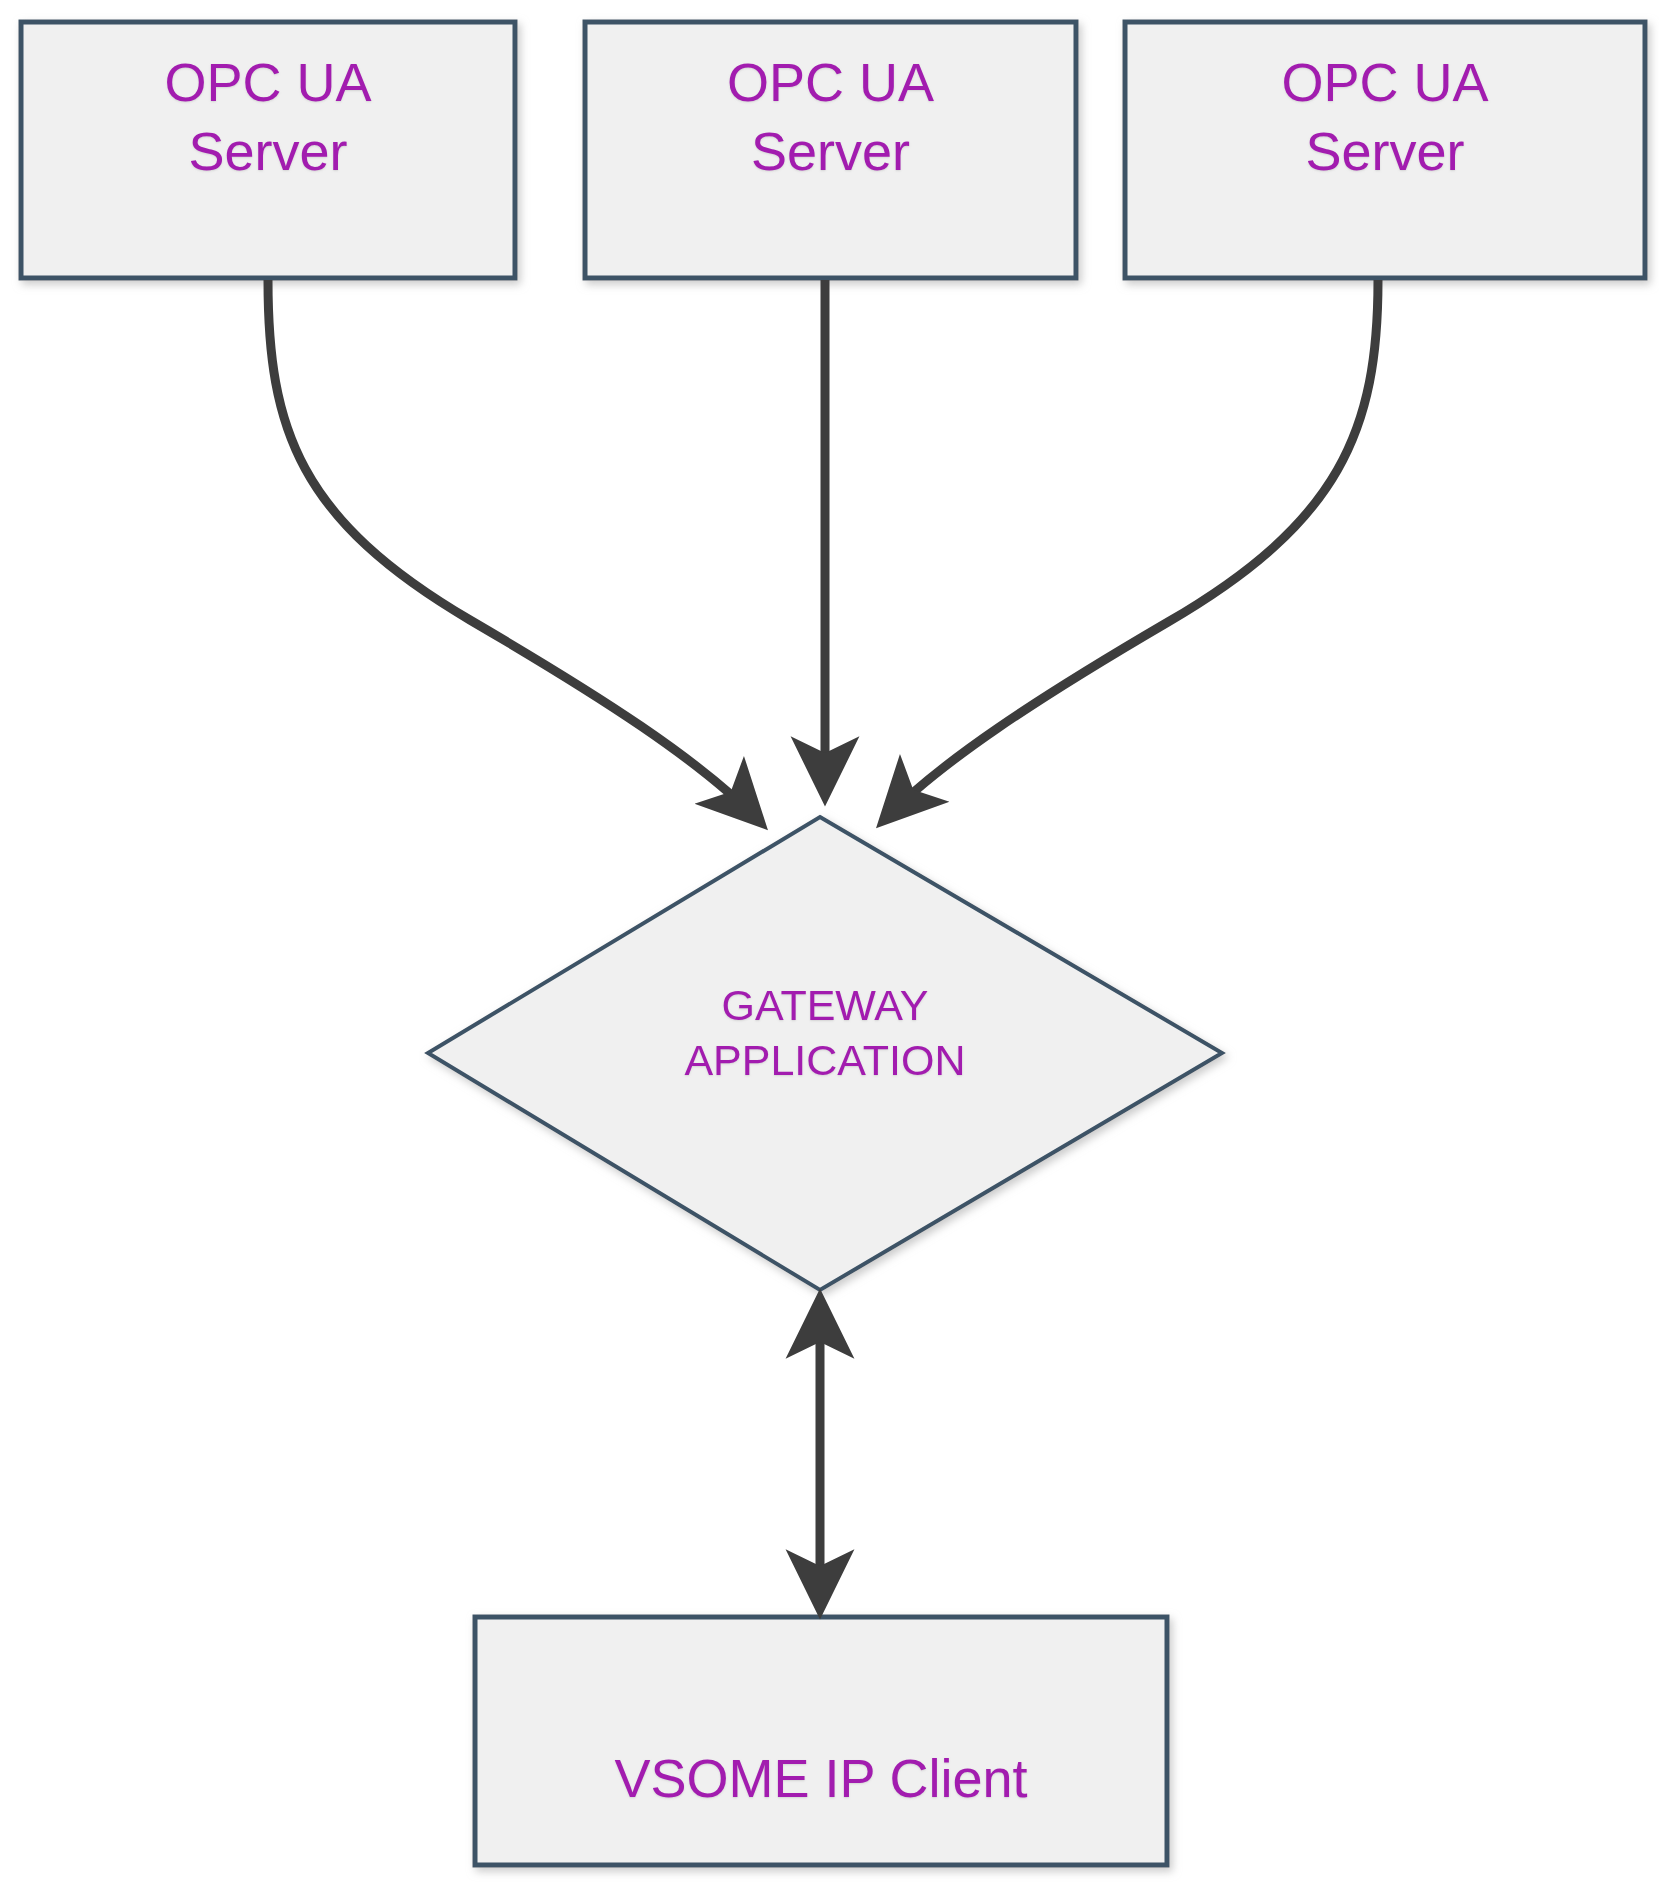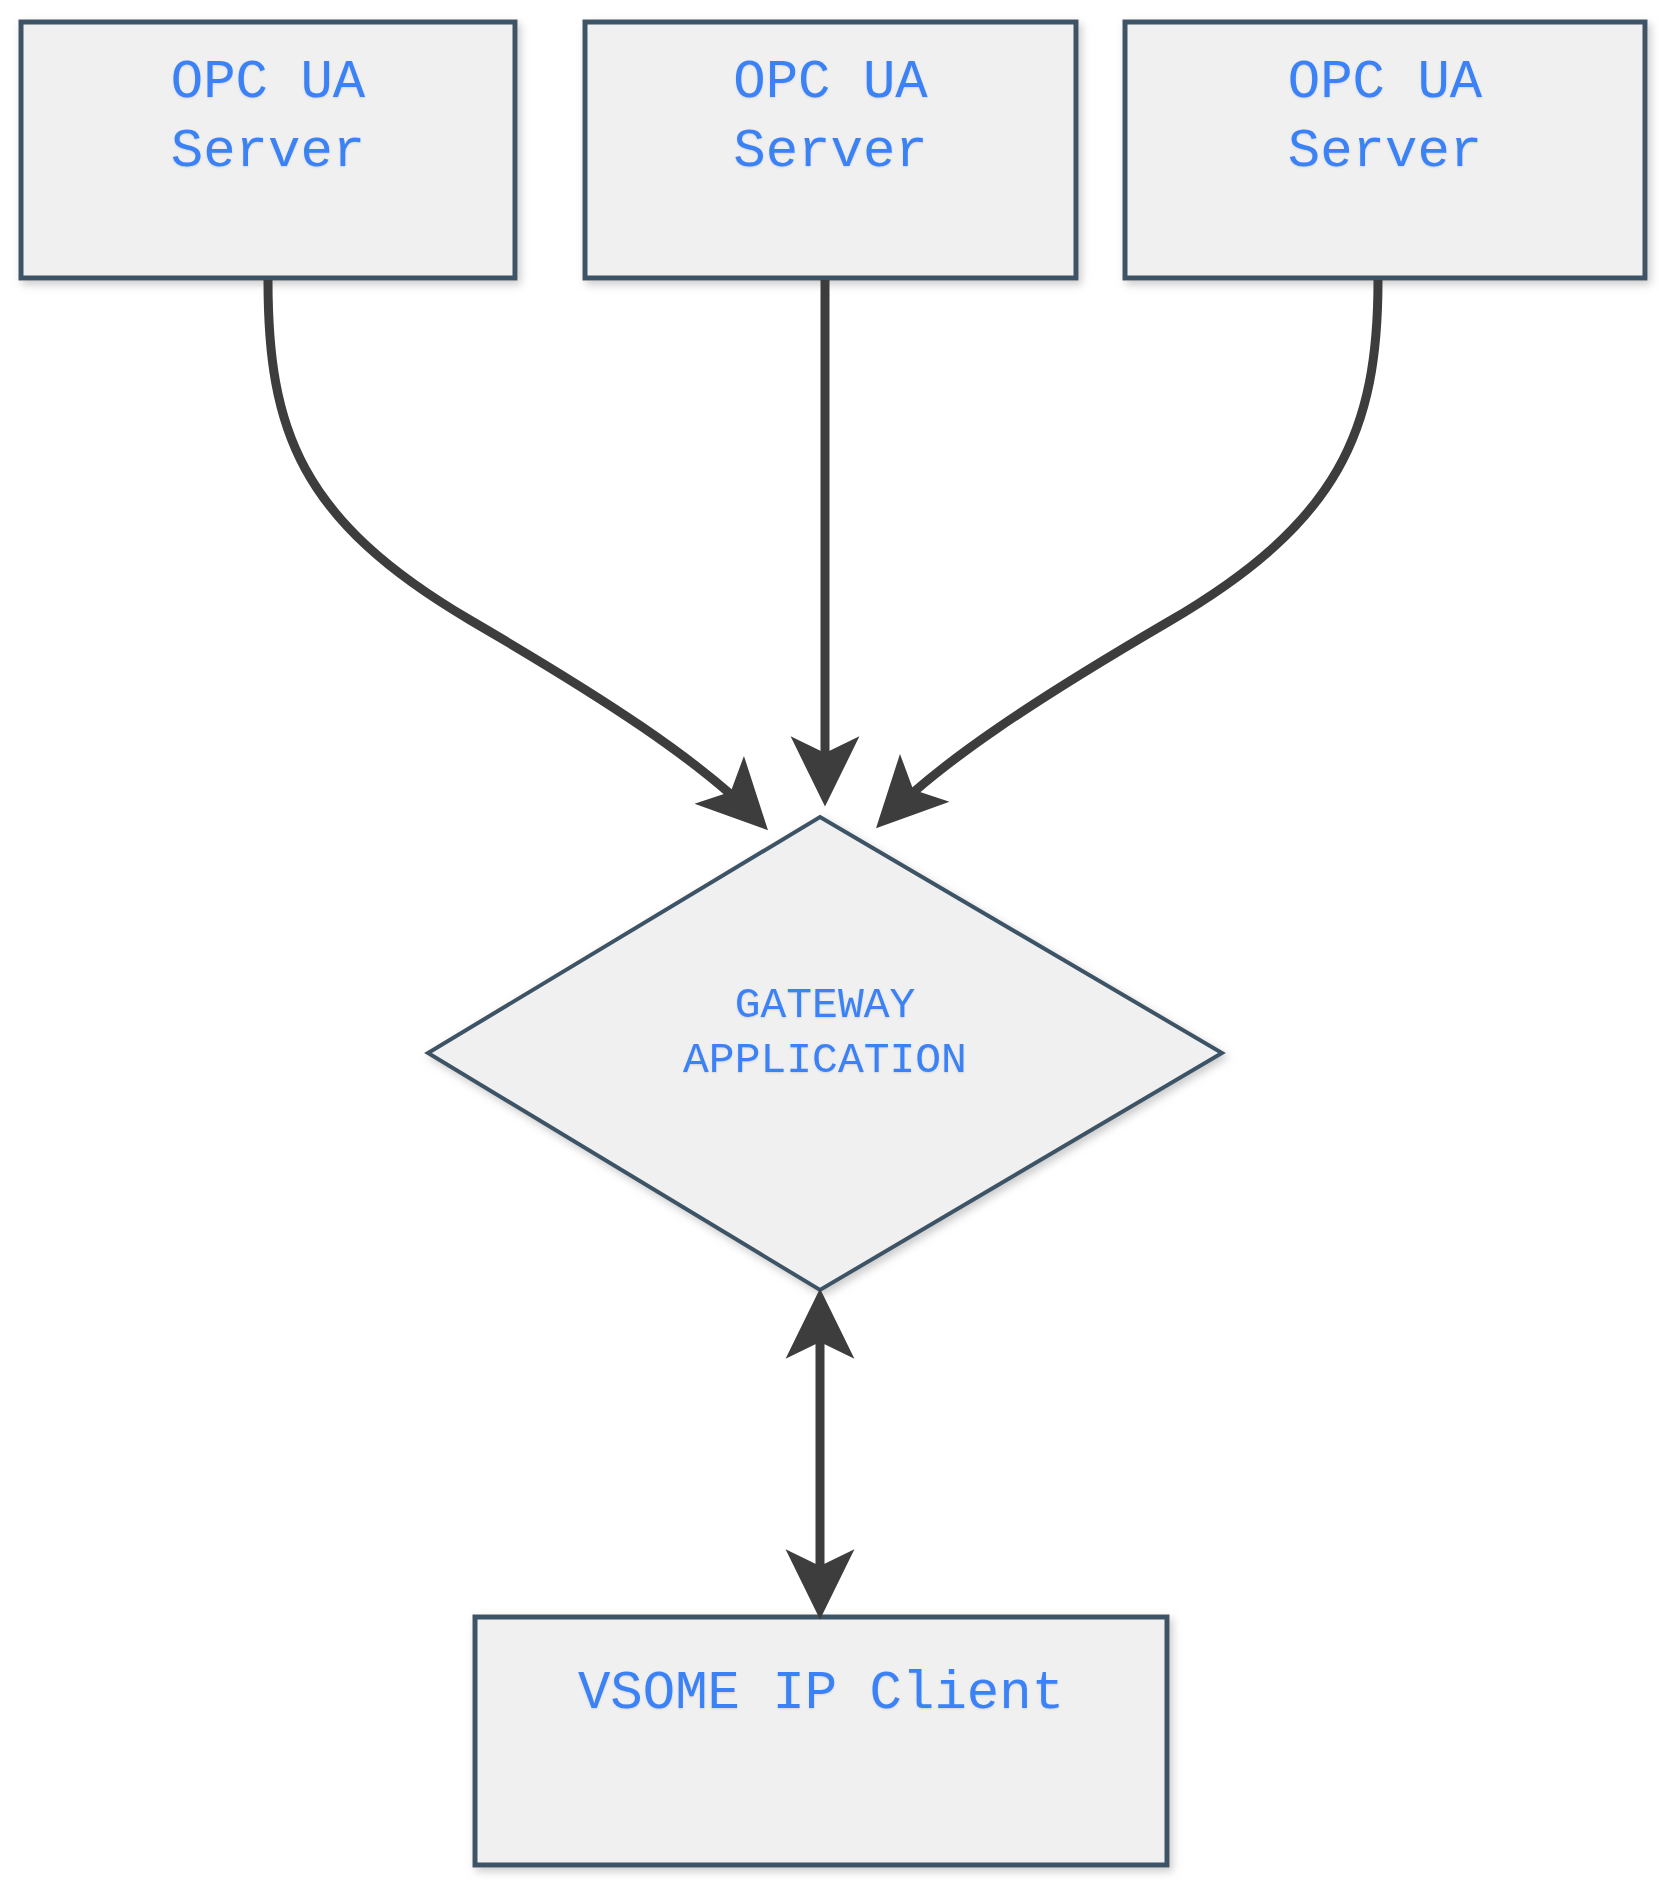--- a/index.html
+++ b/index.html
@@ -20,22 +20,22 @@
   svg.layer {
     position: absolute;
     left: 0;
     top: 0;
     width: 1659px;
     height: 1895px;
   }
   .node-label {
     position: absolute;
     text-align: center;
-    color: #3b82f6;
-    font-family: Liberation Mono, monospace;
+    color: #a21caf;
+    font-family: Liberation Sans, sans-serif;
     line-height: 1.28;
     white-space: pre-line;
     pointer-events: none;
     text-shadow: 0 1px 2px rgba(190,190,190,0.55);
   }
   .box-label {
     font-size: 54px;
   }
   .diamond-label {
     font-size: 43px;
@@ -93,15 +93,15 @@
 
   <div class="node-label box-label" style="left:585px; top:48px; width:491px;">OPC UA
 Server</div>
 
   <div class="node-label box-label" style="left:1125px; top:48px; width:520px;">OPC UA
 Server</div>
 
   <div class="node-label diamond-label" style="left:428px; top:978px; width:794px;">GATEWAY
 APPLICATION</div>
 
-  <div class="node-label box-label" style="left:475px; top:1659px; width:692px;text-align:center;">VSOME IP Client</div>
+  <div class="node-label box-label" style="left:475px; top:1744px; width:692px;text-align:center;">VSOME IP Client</div>
 
 </div>
 
 </body></html>

